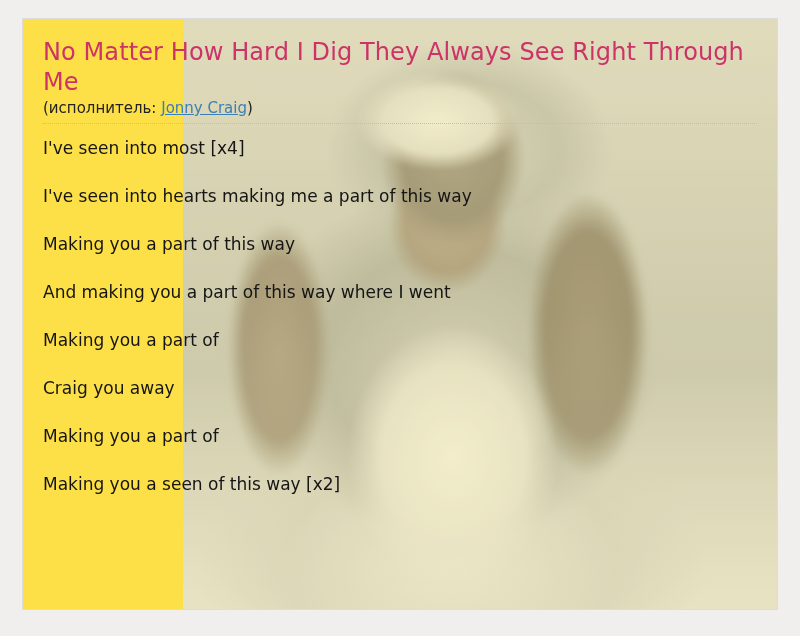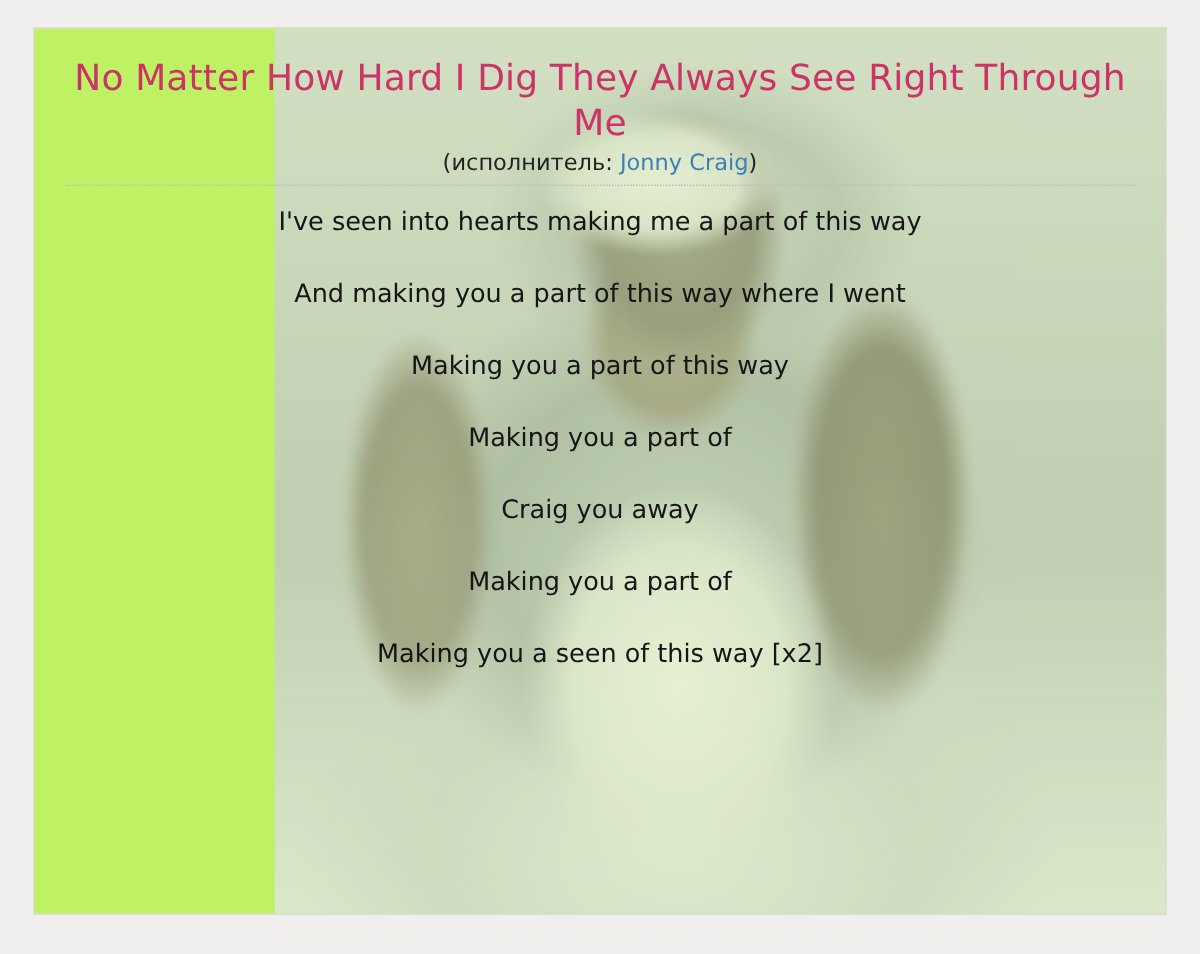--- a/index.html
+++ b/index.html
@@ -12,25 +12,24 @@
     background: #f0efed;
     font-family: "DejaVu Sans", sans-serif;
     overflow: hidden;
   }
   .page {
     position: absolute;
     left: 22px;
     top: 18px;
     width: 756px;
     height: 592px;
-    background: #bef264;
+    background: #fde047;
     border: 1px solid #dcdcdc;
     box-sizing: border-box;
     overflow: hidden;
-    text-align: center;
   }
   
   .photo {
     position: absolute;
     left: 160px;
     top: 0px;
     width: 596px;
     height: 592px;
     overflow: hidden;
     opacity: 0.78;
@@ -105,20 +104,21 @@
   }
   .artist-line {
     margin-top: 2px;
     padding-bottom: 6px;
     font-size: 15px;
     color: #222222;
     border-bottom: 1px dotted #bdbdbd;
   }
   .artist-link {
     color: #3b7fb5;
+    text-decoration: underline;
     cursor: pointer;
   }
   .lyrics {
     margin-top: 14px;
     font-size: 17px;
     line-height: 21px;
     color: #151515;
   }
   .lyric-line {
     margin: 0 0 27px 0;
@@ -139,23 +139,24 @@
     <div class="tint"></div>
   </div>
 
   <div class="content">
 
     <h1 class="title">No Matter How Hard I Dig They Always See Right Through Me</h1>
 
     <div class="artist-line"><span>(исполнитель: </span><span class="artist-link">Jonny Craig</span><span>)</span></div>
 
     <div class="lyrics">
+      <p class="lyric-line">I've seen into most [x4]</p>
       <p class="lyric-line">I've seen into hearts making me a part of this way</p>
+      <p class="lyric-line">Making you a part of this way</p>
       <p class="lyric-line">And making you a part of this way where I went</p>
-      <p class="lyric-line">Making you a part of this way</p>
       <p class="lyric-line">Making you a part of</p>
       <p class="lyric-line">Craig you away</p>
       <p class="lyric-line">Making you a part of</p>
       <p class="lyric-line">Making you a seen of this way [x2]</p>
     </div>
 
   </div>
 </div>
 
 </body></html>

